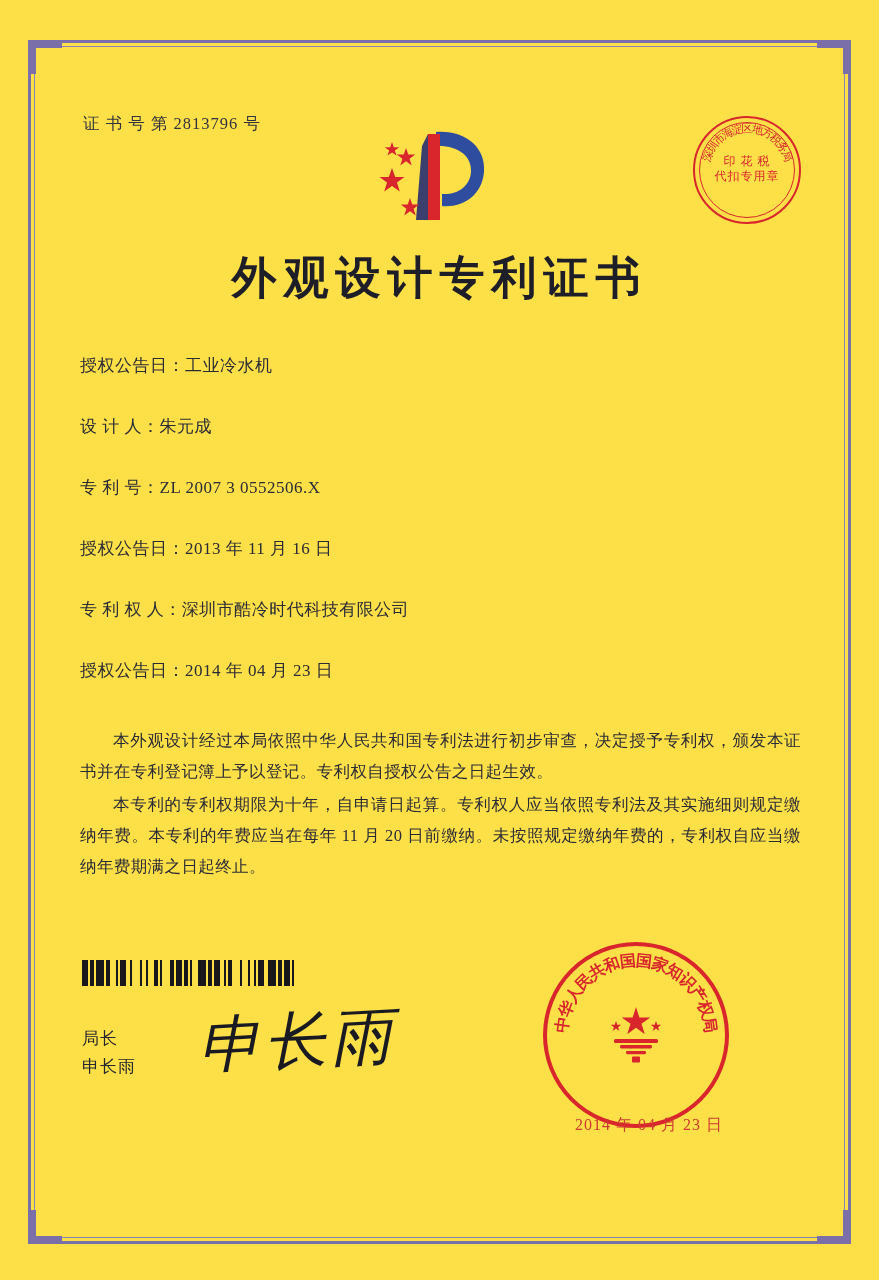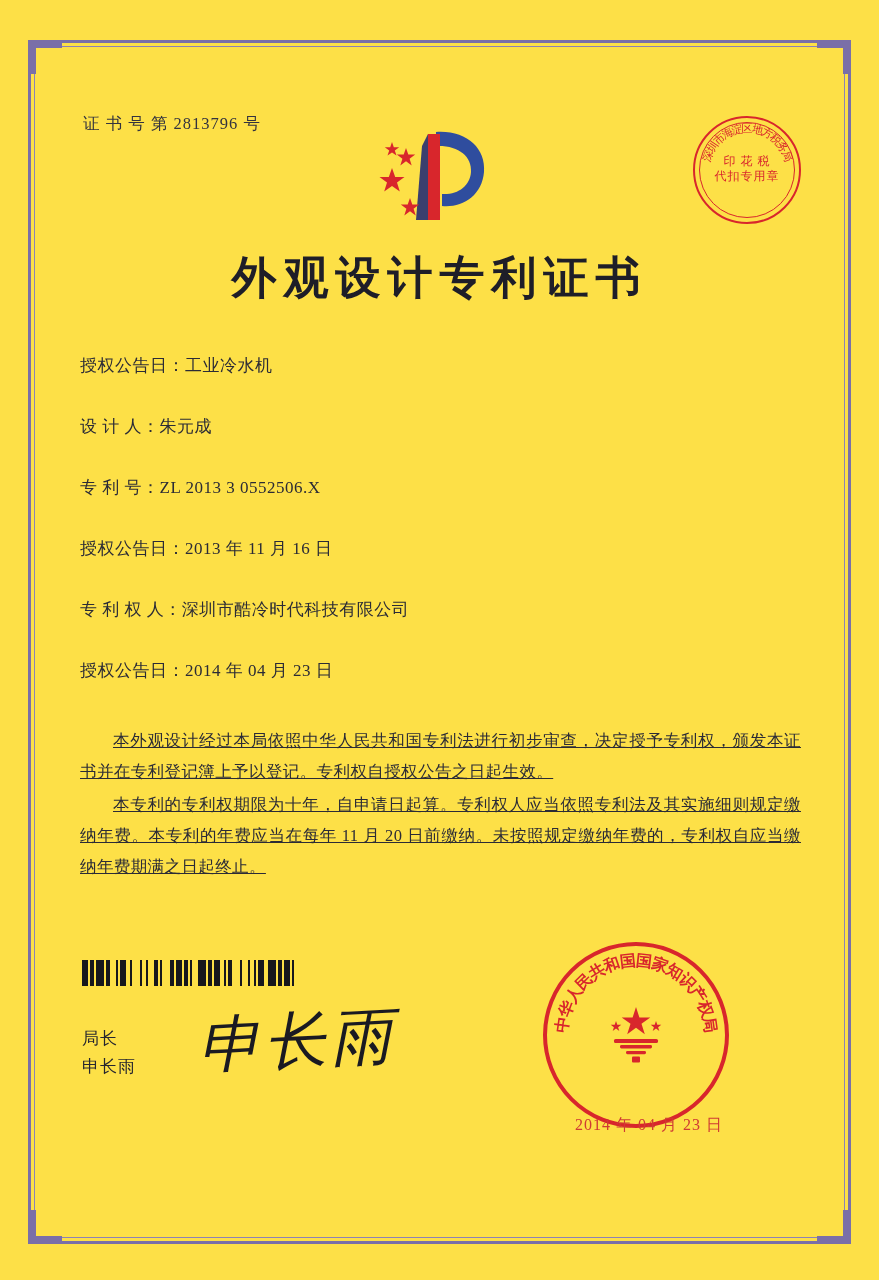--- a/index.html
+++ b/index.html
@@ -160,21 +160,20 @@
     top: 655px;
     font-size: 16.5px;
     line-height: 31px;
     color: #2b2b36;
     text-align: justify;
   }
   .paras p {
     margin: 0 0 2px 0;
     text-indent: 33px;
     letter-spacing: 0.4px;
-    text-decoration: underline;
   }
 
   
   .barcode {
     position: absolute;
     left: 12px;
     top: 890px;
     width: 242px;
     height: 26px;
   }
@@ -322,21 +321,21 @@
         <div>印 花 税</div>
         <div>代扣专用章</div>
       </div>
     </div>
 
     <div class="title">外观设计专利证书</div>
 
     <div class="fields" id="fieldsHost">
         <div class="field"><span class="lbl">授权公告日：</span><span class="val">工业冷水机</span></div>
         <div class="field"><span class="lbl">设  计  人：</span><span class="val">朱元成</span></div>
-        <div class="field"><span class="lbl">专  利  号：</span><span class="val">ZL 2013 3 0552506.X</span></div>
+        <div class="field"><span class="lbl">专  利  号：</span><span class="val">ZL 2007 3 0552506.X</span></div>
         <div class="field"><span class="lbl">授权公告日：</span><span class="val">2013 年 11 月 16 日</span></div>
         <div class="field"><span class="lbl">专  利  权  人：</span><span class="val">深圳市酷冷时代科技有限公司</span></div>
         <div class="field"><span class="lbl">授权公告日：</span><span class="val">2014 年 04 月 23 日</span></div>
       </div>
 
     <div class="paras" id="parasHost">
         <p>本外观设计经过本局依照中华人民共和国专利法进行初步审查，决定授予专利权，颁发本证书并在专利登记簿上予以登记。专利权自授权公告之日起生效。</p>
         <p>本专利的专利权期限为十年，自申请日起算。专利权人应当依照专利法及其实施细则规定缴纳年费。本专利的年费应当在每年 11 月 20 日前缴纳。未按照规定缴纳年费的，专利权自应当缴纳年费期满之日起终止。</p>
       </div>
 

